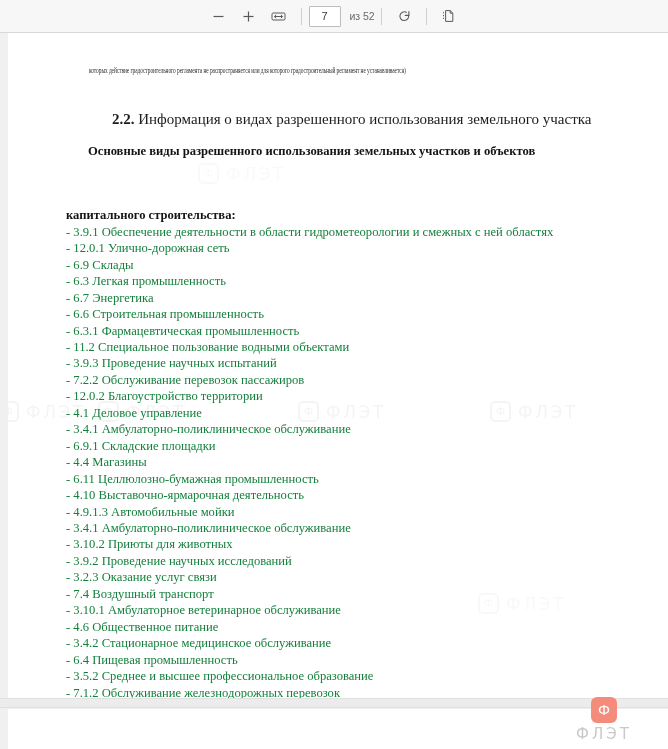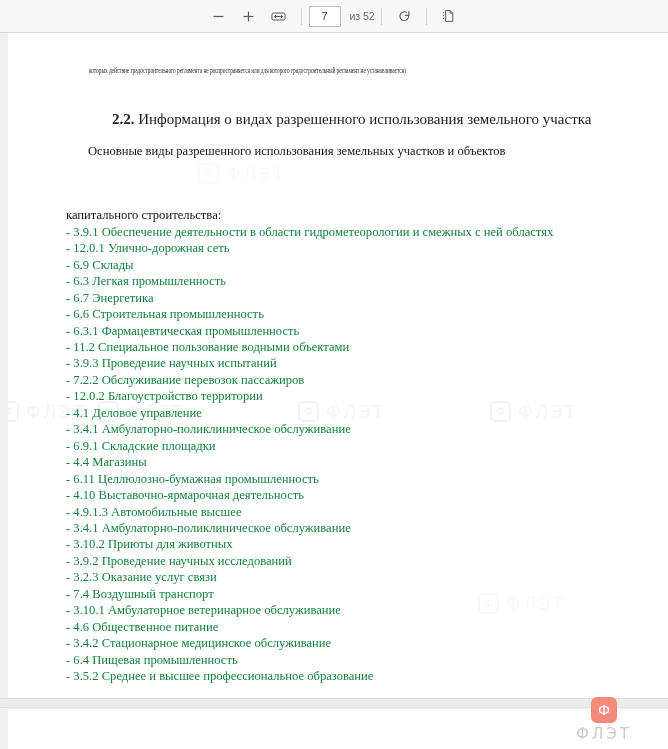--- a/index.html
+++ b/index.html
@@ -173,21 +173,21 @@
     font-size: 15px;
     color: #1c1c1c;
     text-indent: 30px;
     line-height: 16px;
     margin: 16px;
   }
   .sec-title b { font-weight: bold; }
   .sub-title {
     font-family: "Liberation Serif", serif;
     font-size: 12.6px;
-    font-weight: normal;
+    font-weight: bold;
     color: #141414;
     line-height: 16.4px;
     margin: 0;
     text-indent: 22px;
   }
   .sub-title .cont { display: block; text-indent: 0; margin-top: 48px; }
   .use-list {
     list-style: none;
     margin: 0;
     padding: 0;
@@ -344,31 +344,32 @@
           <li>- 11.2 Специальное пользование водными объектами</li>
           <li>- 3.9.3 Проведение научных испытаний</li>
           <li>- 7.2.2 Обслуживание перевозок пассажиров</li>
           <li>- 12.0.2 Благоустройство территории</li>
           <li>- 4.1 Деловое управление</li>
           <li>- 3.4.1 Амбулаторно-поликлиническое обслуживание</li>
           <li>- 6.9.1 Складские площадки</li>
           <li>- 4.4 Магазины</li>
           <li>- 6.11 Целлюлозно-бумажная промышленность</li>
           <li>- 4.10 Выставочно-ярмарочная деятельность</li>
-          <li>- 4.9.1.3 Автомобильные высшее</li>
+          <li>- 4.9.1.3 Автомобильные мойки</li>
           <li>- 3.4.1 Амбулаторно-поликлиническое обслуживание</li>
           <li>- 3.10.2 Приюты для животных</li>
           <li>- 3.9.2 Проведение научных исследований</li>
           <li>- 3.2.3 Оказание услуг связи</li>
           <li>- 7.4 Воздушный транспорт</li>
           <li>- 3.10.1 Амбулаторное ветеринарное обслуживание</li>
           <li>- 4.6 Общественное питание</li>
           <li>- 3.4.2 Стационарное медицинское обслуживание</li>
           <li>- 6.4 Пищевая промышленность</li>
           <li>- 3.5.2 Среднее и высшее профессиональное образование</li>
+          <li>- 7.1.2 Обслуживание железнодорожных перевозок</li>
         </ul>
 
       </div>
 
     </div>
   </div>
 
   <div class="page-gap"></div>
 
   <div class="page-sheet-next"></div>

